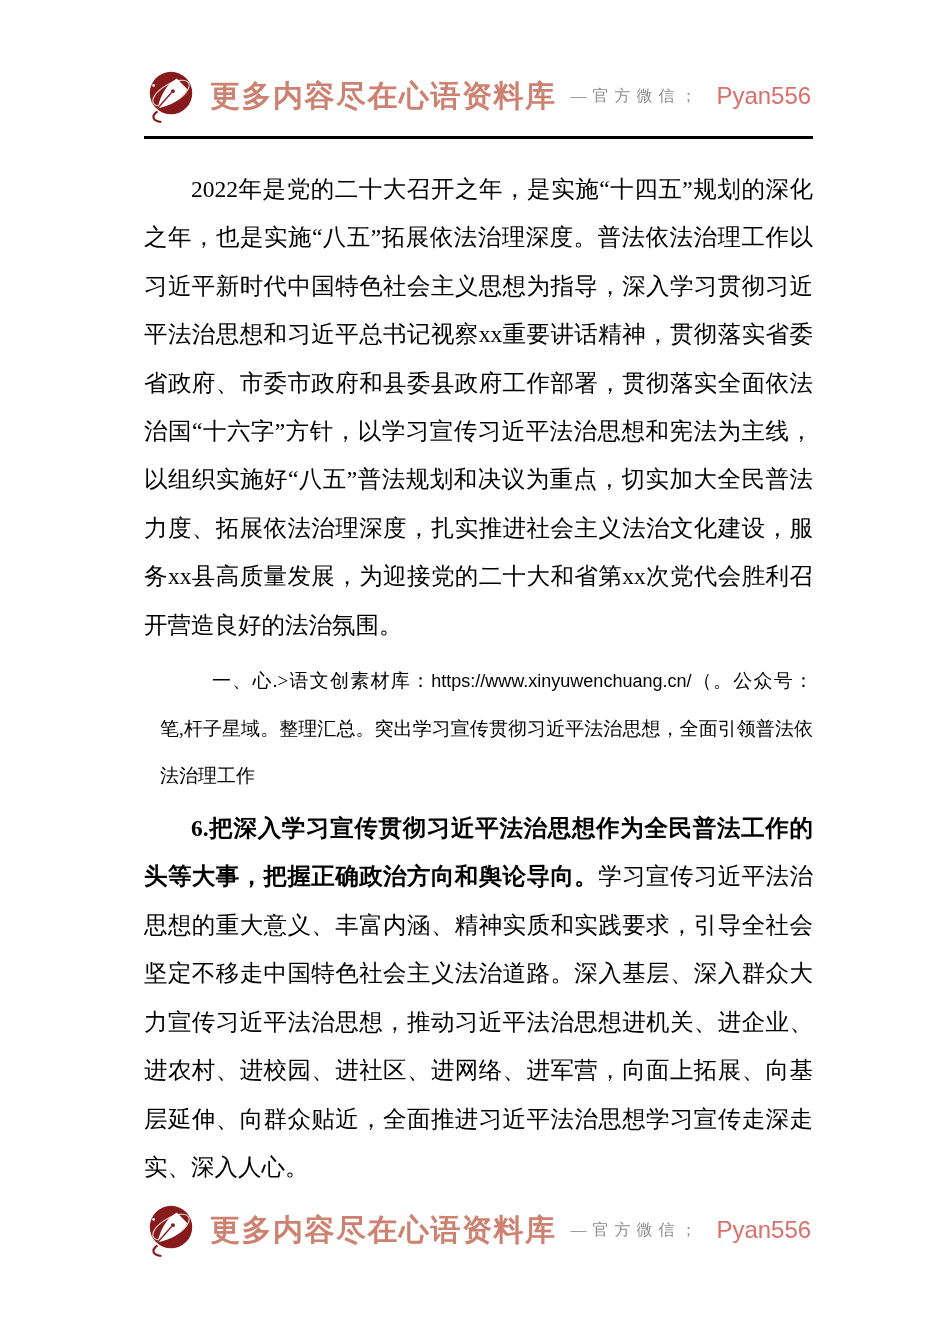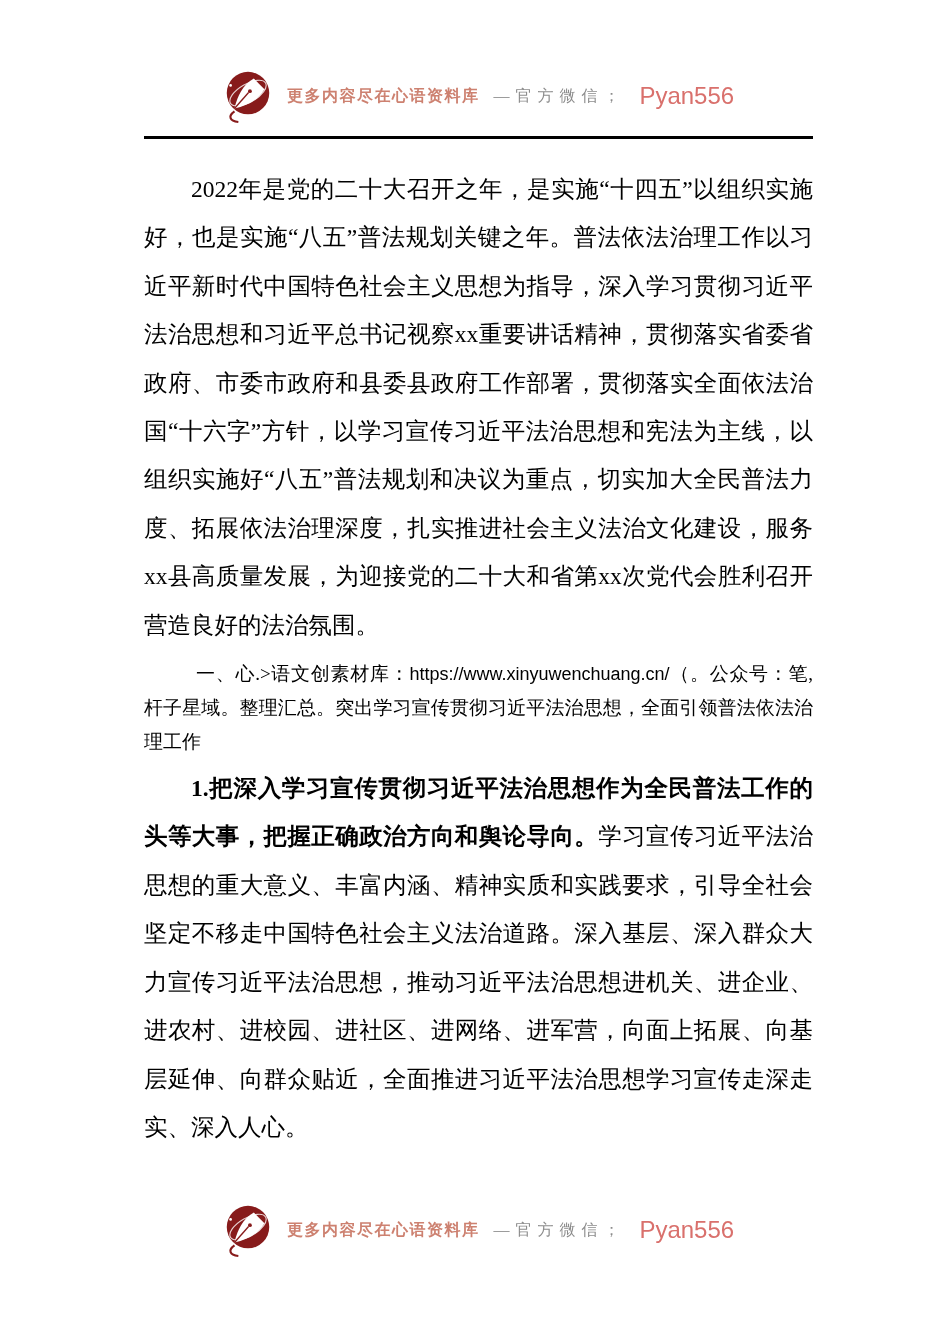--- a/index.html
+++ b/index.html
@@ -21,21 +21,21 @@
     justify-content: center;
     gap: 14px;
   }
   .logo-svg { flex: 0 0 auto; display: block; }
   .logo-circle { fill: var(--logo-maroon, #871b1b); }
   .logo-stroke { stroke: var(--logo-maroon, #871b1b); fill: none; }
   .logo-white { fill: #ffffff; }
   .logo-white-stroke { stroke: #ffffff; fill: none; }
   .site-text {
     color: var(--banner-salmon, #cd8170);
-    font-size: 16px;
+    font-size: 30px;
     font-weight: bold;
     letter-spacing: 1.5px;
     white-space: nowrap;
   }
   .wechat-label {
     color: var(--banner-gray, #8c8c8c);
     font-size: 16px;
     letter-spacing: 6px;
     white-space: nowrap;
   }
@@ -62,23 +62,23 @@
     letter-spacing: 1px;
   }
   .intro-para {
     margin: 26px 0 0 0;
     font-size: 23.5px;
     line-height: 48.4px;
     text-align: justify;
     text-indent: 2em;
   }
   .note-para {
-    margin: 8px 0 0 0;
+    margin: 8px 0 0 16px;
     font-size: 19px;
-    line-height: 34px;
+    line-height: 47px;
     text-align: justify;
     text-indent: 52px;
   }
   .note-url {
     font-family: "Liberation Sans", "DejaVu Sans", sans-serif;
     font-size: 18px;
   }
   .item-para {
     margin: 5px 0 0 0;
     font-size: 23.5px;
@@ -114,25 +114,25 @@
         <circle class="logo-white" cx="41" cy="43" r="1.4"></circle>
       </svg>
       <span class="site-text">更多内容尽在心语资料库</span>
       <span class="wechat-label">—官方微信；</span>
       <span class="wechat-id">Pyan556</span>
     </div>
   </div>
 
   <div class="content">
 
-    <p class="intro-para">2022年是党的二十大召开之年，是实施“十四五”以组织实施好，也是实施“八五”普法规划关键之年。普法依法治理工作以习近平新时代中国特色社会主义思想为指导，深入学习贯彻习近平法治思想和习近平总书记视察xx重要讲话精神，贯彻落实省委省政府、市委市政府和县委县政府工作部署，贯彻落实全面依法治国“十六字”方针，以学习宣传习近平法治思想和宪法为主线，以组织实施好“八五”普法规划和决议为重点，切实加大全民普法力度、拓展依法治理深度，扎实推进社会主义法治文化建设，服务xx县高质量发展，为迎接党的二十大和省第xx次党代会胜利召开营造良好的法治氛围。</p>
+    <p class="intro-para">2022年是党的二十大召开之年，是实施“十四五”规划的深化之年，也是实施“八五”拓展依法治理深度。普法依法治理工作以习近平新时代中国特色社会主义思想为指导，深入学习贯彻习近平法治思想和习近平总书记视察xx重要讲话精神，贯彻落实省委省政府、市委市政府和县委县政府工作部署，贯彻落实全面依法治国“十六字”方针，以学习宣传习近平法治思想和宪法为主线，以组织实施好“八五”普法规划和决议为重点，切实加大全民普法力度、拓展依法治理深度，扎实推进社会主义法治文化建设，服务xx县高质量发展，为迎接党的二十大和省第xx次党代会胜利召开营造良好的法治氛围。</p>
 
     <p class="note-para"><span>一、心.&gt;语文创素材库：</span><span class="note-url">https://www.xinyuwenchuang.cn/</span><span>（。公众号：笔,杆子星域。整理汇总。突出学习宣传贯彻习近平法治思想，全面引领普法依法治理工作</span></p>
 
-    <p class="item-para"><span class="item-lead">1.把深入学习宣传贯彻习近平法治思想作为全民普法工作的头等大事，把握正确政治方向和舆论导向。</span><span>学习宣传习近平法治思想的重大意义、丰富内涵、精神实质和实践要求，引导全社会坚定不移走中国特色社会主义法治道路。深入基层、深入群众大力宣传习近平法治思想，推动习近平法治思想进机关、进企业、进农村、进校园、进社区、进网络、进军营，向面上拓展、向基层延伸、向群众贴近，全面推进习近平法治思想学习宣传走深走实、深入人心。</span></p>
+    <p class="item-para"><span class="item-lead">6.把深入学习宣传贯彻习近平法治思想作为全民普法工作的头等大事，把握正确政治方向和舆论导向。</span><span>学习宣传习近平法治思想的重大意义、丰富内涵、精神实质和实践要求，引导全社会坚定不移走中国特色社会主义法治道路。深入基层、深入群众大力宣传习近平法治思想，推动习近平法治思想进机关、进企业、进农村、进校园、进社区、进网络、进军营，向面上拓展、向基层延伸、向群众贴近，全面推进习近平法治思想学习宣传走深走实、深入人心。</span></p>
   </div>
 
   <div class="footer-block">
     <div class="content">
       <div class="banner-row">
         <svg class="logo-svg" width="50" height="56" viewBox="0 0 48 58" aria-hidden="true">
           <circle class="logo-circle" cx="24" cy="26" r="22"></circle>
           <path class="logo-stroke" d="M10 45 C3 50 5 55 14 56" stroke-width="2.2"></path>
           <ellipse class="logo-white-stroke" cx="24" cy="26" rx="21" ry="9.5" stroke-width="1.2" opacity="0.8" transform="rotate(-30 24 26)"></ellipse>
           <path class="logo-white" d="M10 42 C13 29 19 17 30 11 L41 22 C35 33 23 39 10 42 Z"></path>

